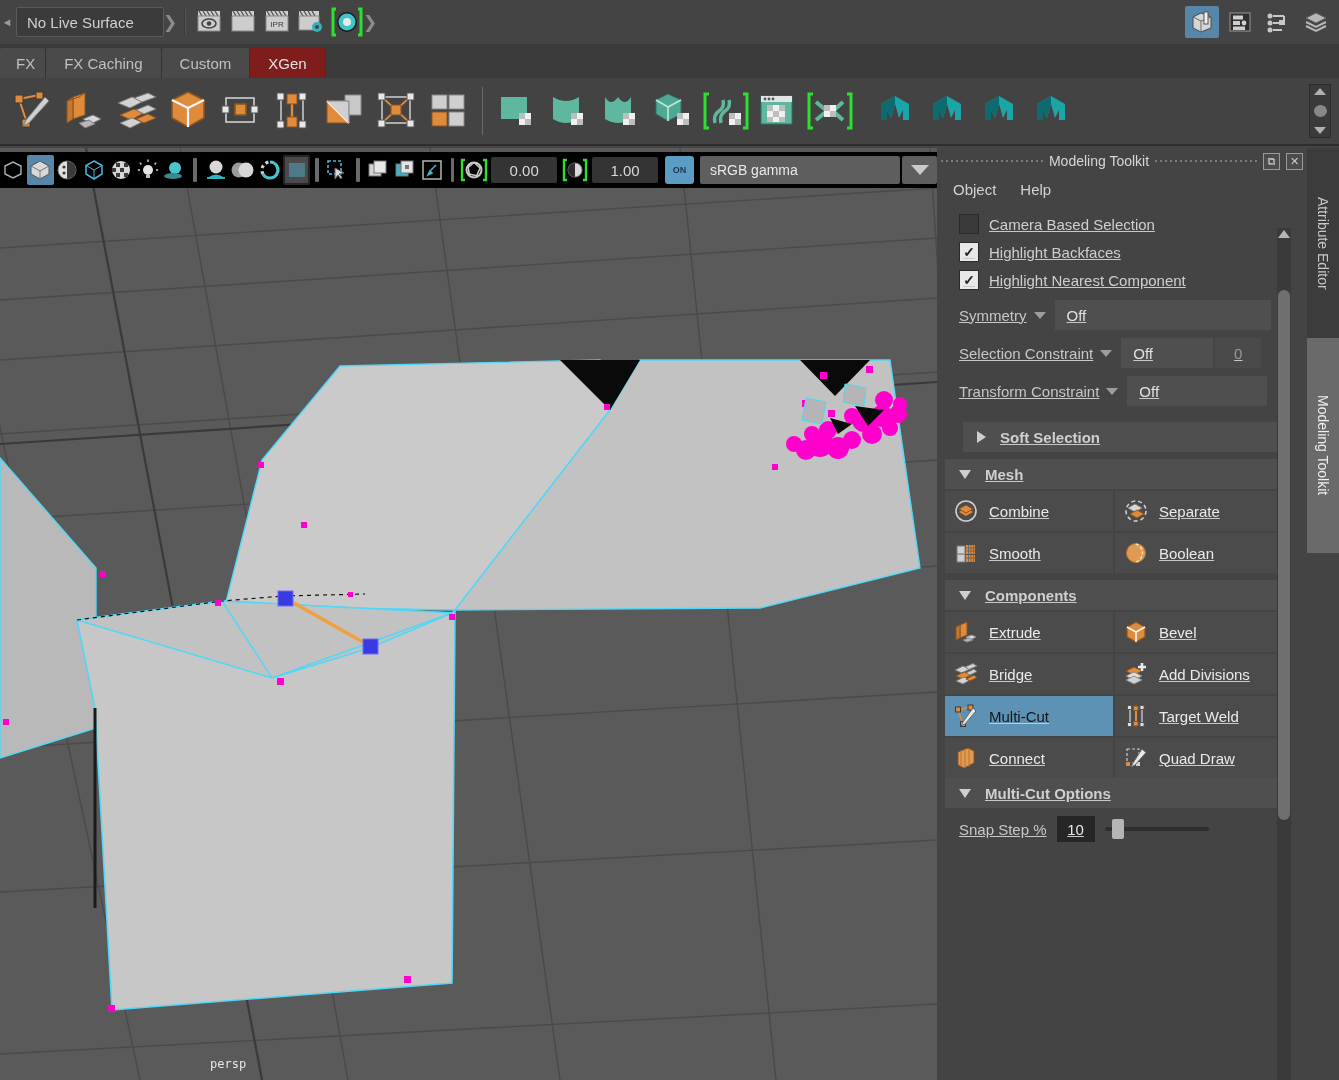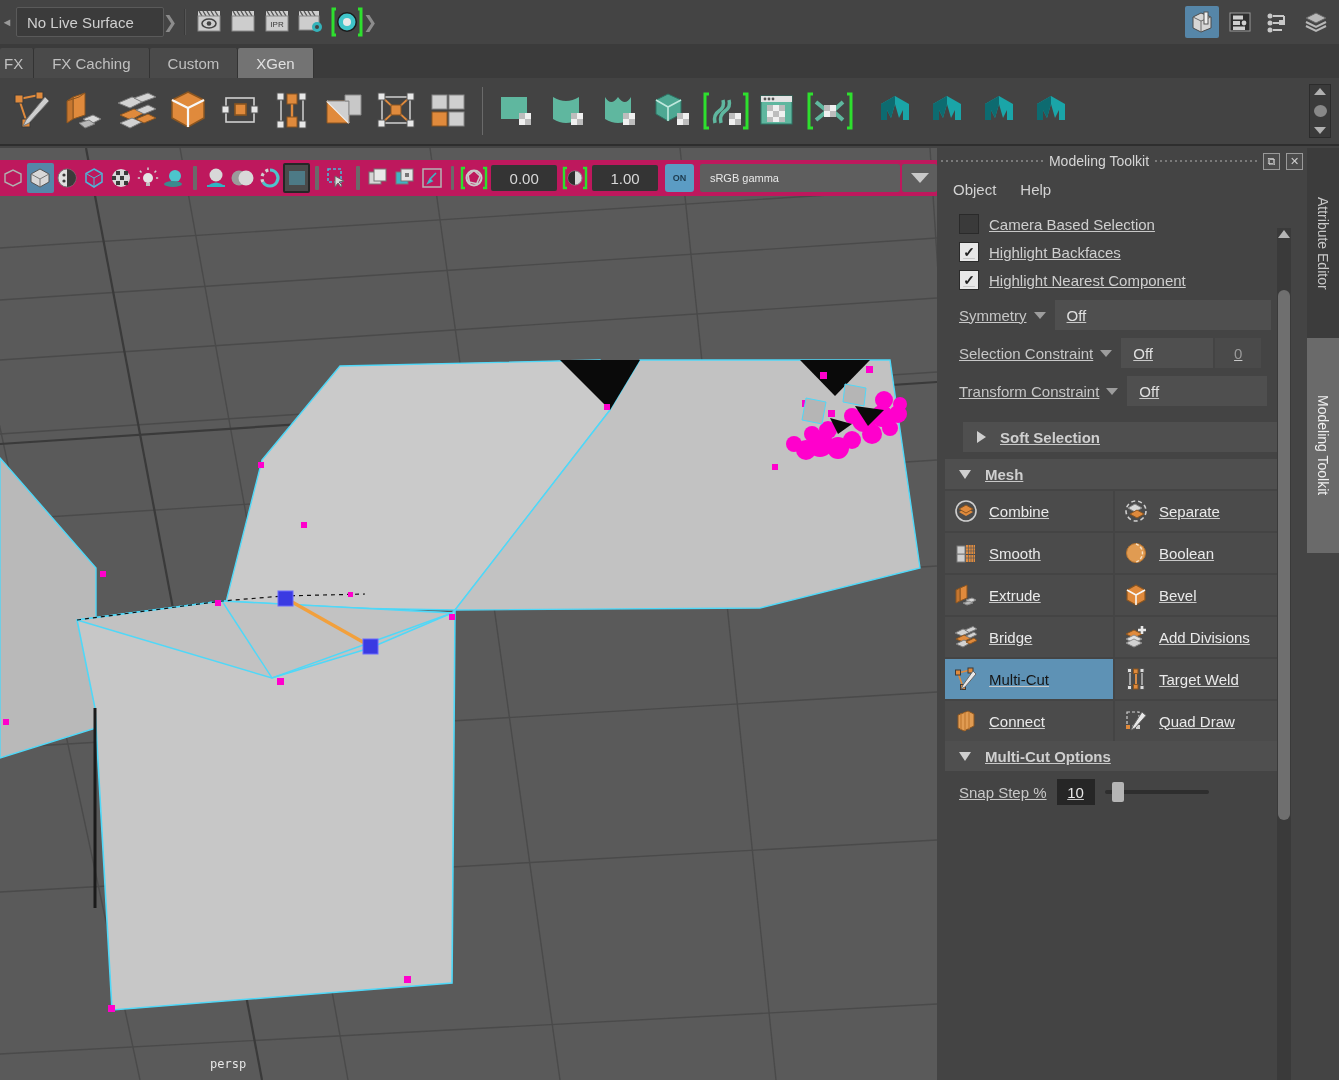--- a/index.html
+++ b/index.html
@@ -51,22 +51,22 @@
     display:flex; align-items:flex-end;
   }
   .shelftab{
     height:30px; padding:0 18px;
     display:flex; align-items:center;
     font-size:15px; color:#c0c0c0;
     background:#4a4a4a;
     border-right:1px solid #333;
     border-top-left-radius:2px; border-top-right-radius:2px;
   }
-  .shelftab.active{ background:#737373; color:#e0e0e0; }
-  .shelftab:first-child{ padding:0 10px 0 4px; }
+  .shelftab.active{ background:#7f1d1d; color:#e0e0e0; }
+  .shelftab:first-child{ padding:0 10px 0 16px; }
 
   
   .shelfbar{
     position:absolute; left:0; top:78px; width:1339px; height:68px;
     background:#434343;
     border-bottom:2px solid #2e2e2e;
     display:flex; align-items:center;
   }
   .shelf-ic{ width:52px; height:56px; display:flex; align-items:center; justify-content:center; }
   .shelf-vdiv{ width:1px;height:48px;background:#6a6a6a; margin:0 8px; }
@@ -82,43 +82,43 @@
   .tri-dn{ width:0;height:0;border-left:6px solid transparent;border-right:6px solid transparent;border-top:7px solid #b0b0b0;}
   .dot-knob{ width:13px;height:12px;border-radius:50%;background:#888; }
 
   
   .viewport-wrap{
     position:absolute; left:0; top:148px; width:937px; height:932px;
     background:#5a5a5a;
     overflow:hidden;
   }
   .vp-toolbar{
-    position:absolute; left:0; top:12px; width:937px; height:36px;
-    background:#be185d; z-index:5;
+    position:absolute; left:0; top:4px; width:937px; height:36px;
+    background:#000000; z-index:5;
     display:flex; align-items:center;
   }
   .vp-ic{ width:28px;height:30px; display:flex;align-items:center;justify-content:center; border-radius:2px; }
   .vp-ic.sel{ background:#5686a8; }
   .vp-ic.boxed{ background:#4a4a4a; border:2px solid #262626; }
   .vp-sep{ width:4px;height:24px;background:#6a6a6a;margin:0 5px;border-radius:1px; }
   .vp-num{
     height:26px; min-width:66px; background:#343434; border-radius:2px;
     display:flex;align-items:center;justify-content:center;
     font-size:15px; color:#d8d8d8; margin:0 3px;
   }
   .brk{ display:flex;align-items:center;justify-content:center; width:30px;height:28px; }
   .on-badge{
     width:30px;height:28px;border-radius:3px;background:#5b9cc4;
     display:flex;align-items:center;justify-content:center;
     font-size:9px;font-weight:bold;color:#1d3a4d; margin:0 4px;
   }
   .cs-field{
     height:28px; width:208px; background:#5e5e5e; border-radius:2px;
     display:flex;align-items:center; padding-left:10px;
-    font-size:11px;color:#e8e8e8; margin-left:2px;
+    font-size:14px;color:#e8e8e8; margin-left:2px;
   }
   .cs-drop{
     width:36px;height:28px;background:#5e5e5e;border-radius:2px;
     display:flex;align-items:center;justify-content:center; margin-left:2px;
   }
   .persp-label{
     position:absolute; left:210px; bottom:9px;
     font-family:"DejaVu Sans Mono", monospace;
     font-size:12px; font-weight:normal; color:#e6e6e6; z-index:4;
   }
@@ -850,20 +850,24 @@
           <span class="ci">
             <svg width="24" height="24" viewBox="0 0 24 24">
                 <circle cx="12" cy="12" r="9.5" fill="#e09b52" stroke="#b9752f"></circle>
                 <path d="M12 3 A9.5 9.5 0 0 1 12 21" fill="none" stroke="#f6e0c5" stroke-width="1.4" stroke-dasharray="3 2"></path>
               </svg>
           </span>
           <span>Boolean</span>
         </div>
       </div>
 
+      <div class="section">
+        <span class="tri tri-d"></span>
+        <span>Components</span>
+      </div>
       <div class="grid2">
         <div class="cell">
           <span class="ci">
             <svg width="24" height="24" viewBox="0 0 24 24">
                 <path d="M6 5 L13 2 L13 15 L6 18 Z" fill="#e08a3c" stroke="#8a5520"></path>
                 <path d="M2 7 L6 5 L6 18 L2 20 Z" fill="#c6762f" stroke="#8a5520"></path>
                 <path d="M12 17 L18 15 L22 17 L16 20 Z" fill="#d8d8d8" stroke="#888"></path>
                 <path d="M9 20 L15 18 L19 20 L13 22 Z" fill="#b8b8b8" stroke="#888"></path>
               </svg>
           </span>

